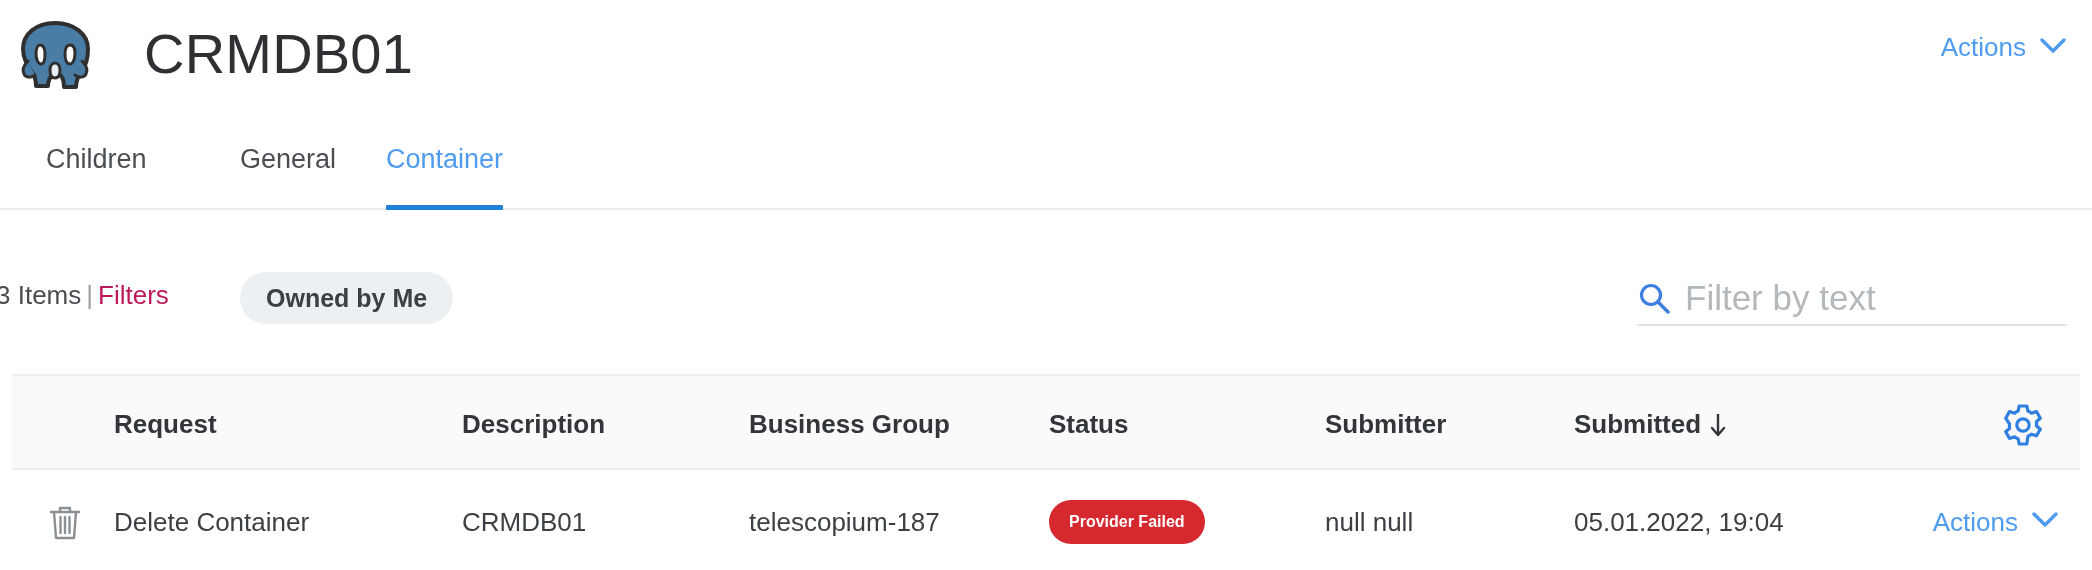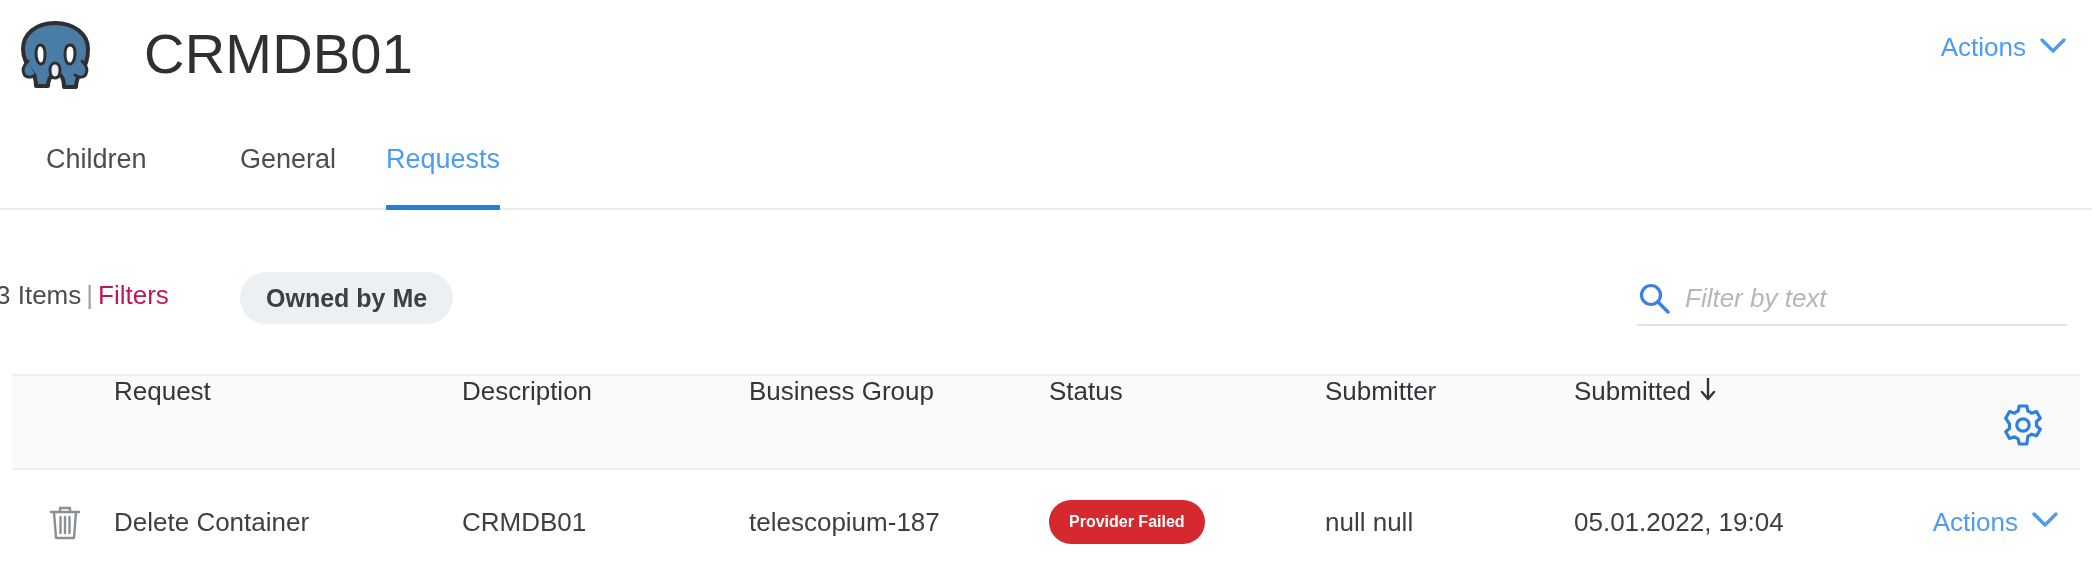--- a/index.html
+++ b/index.html
@@ -135,25 +135,24 @@
   .search-icon {
     width: 34px; height: 34px;
     margin-right: 14px;
     flex: none;
   }
   .search-input {
     border: none;
     outline: none;
     background: transparent;
     font-family: "Liberation Sans", sans-serif;
-    font-size: 26px;
+    font-size: 35px;
     color: #3c3f43;
     width: 100%;
     padding: 0;
-    font-style: italic;
   }
   .search-input::placeholder { color: #b3b8bd; }
 
   
   .table {
     position: absolute;
     left: 12px; top: 360px;
     width: 2068px;
   }
   .thead {
@@ -161,23 +160,23 @@
     height: 96px;
     background: #fafafa;
     border-top: 2px solid #eceff1;
     border-bottom: 2px solid #eceff1;
   }
   .th {
     position: absolute;
     top: 0;
     height: 96px;
     display: flex;
-    align-items: flex-start;
-    font-size: 26px;
-    font-weight: 400;
+    align-items: center;
+    font-size: 26px;
+    font-weight: 700;
     color: #32353a;
     white-space: nowrap;
   }
   .sort-arrow {
     display: inline-block;
     margin-left: 8px;
     width: 18px; height: 24px;
   }
   .gear-btn {
     position: absolute;
@@ -266,21 +265,21 @@
   </div>
 
   <div class="tabs">
     <div class="tab tab-0">
       <span>Children</span>
     </div>
     <div class="tab tab-1">
       <span>General</span>
     </div>
     <div class="tab tab-2 active">
-      <span>Requests</span>
+      <span>Container</span>
       <span class="underline"></span>
     </div>
   </div>
 
   <div class="toolbar">
     <div class="count-filters">
       <span>3 Items</span><span class="sep">|</span><span class="filters-link">Filters</span>
     </div>
 
     <div class="chip">

